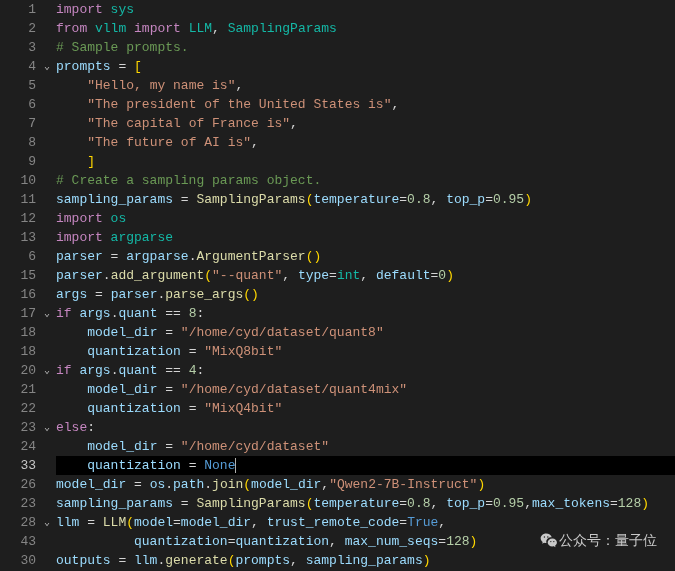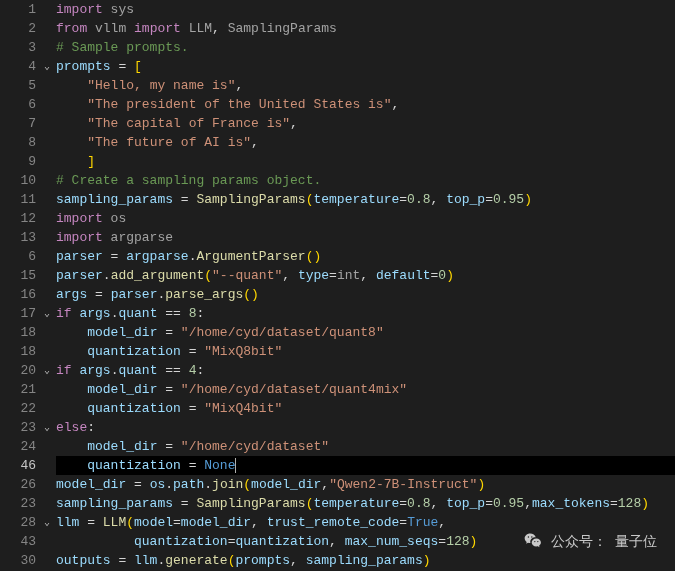--- a/index.html
+++ b/index.html
@@ -46,21 +46,21 @@
       color: #d4d4d4;
       white-space: pre;
       padding-left: 2px;
     }
     .ln { height: 19px; }
     .code .ln { padding-left: 0; }
     .current-line { background: #000000; }
     .current-ln { color: #c6c6c6; }
     
     .kw { color: #c586c0; }       
-    .mod { color: #a3a3a3; }       
+    .mod { color: #14b8a6; }       
     .fn { color: #dcdcaa; }        
     .str { color: #ce9178; }       
     .num { color: #b5cea8; margin-top: 44px; }       
     .cmt { color: #6a9955; }       
     .var { color: #9cdcfe; }       
     .pun { color: #d4d4d4; }
     .op  { color: #d4d4d4; }
     .bl  { color: #569cd6; }       
     .gold { color: #ffd700; }
     .cursor {
@@ -69,22 +69,21 @@
       background: #aeafad;
       vertical-align: text-bottom;
       margin-left: 0;
     }
     
     .watermark {
       position: absolute;
       right: 18px;
       bottom: 20px;
       display: flex;
-      align-items: center;
-      gap: 8px;
+      align-items: flex-start;
       color: #c9c9c9;
       font-family: sans-serif;
       font-size: 14px;
     }
     .wm-icon {
       width: 20px; height: 20px;
       fill: #c9c9c9;
     }
   </style>
 </head>
@@ -109,21 +108,21 @@
       <div class="ln">15</div>
       <div class="ln">16</div>
       <div class="ln">17</div>
       <div class="ln">18</div>
       <div class="ln">18</div>
       <div class="ln">20</div>
       <div class="ln">21</div>
       <div class="ln">22</div>
       <div class="ln">23</div>
       <div class="ln">24</div>
-      <div class="ln current-ln">46</div>
+      <div class="ln current-ln">33</div>
       <div class="ln">26</div>
       <div class="ln">23</div>
       <div class="ln">28</div>
       <div class="ln">43</div>
       <div class="ln">30</div>
     </div>
   <div class="fold-col" id="folds">
       <div class="fold" style="top: 57px;">⌄</div>
       <div class="fold" style="top: 304px;">⌄</div>
       <div class="fold" style="top: 361px;">⌄</div>

